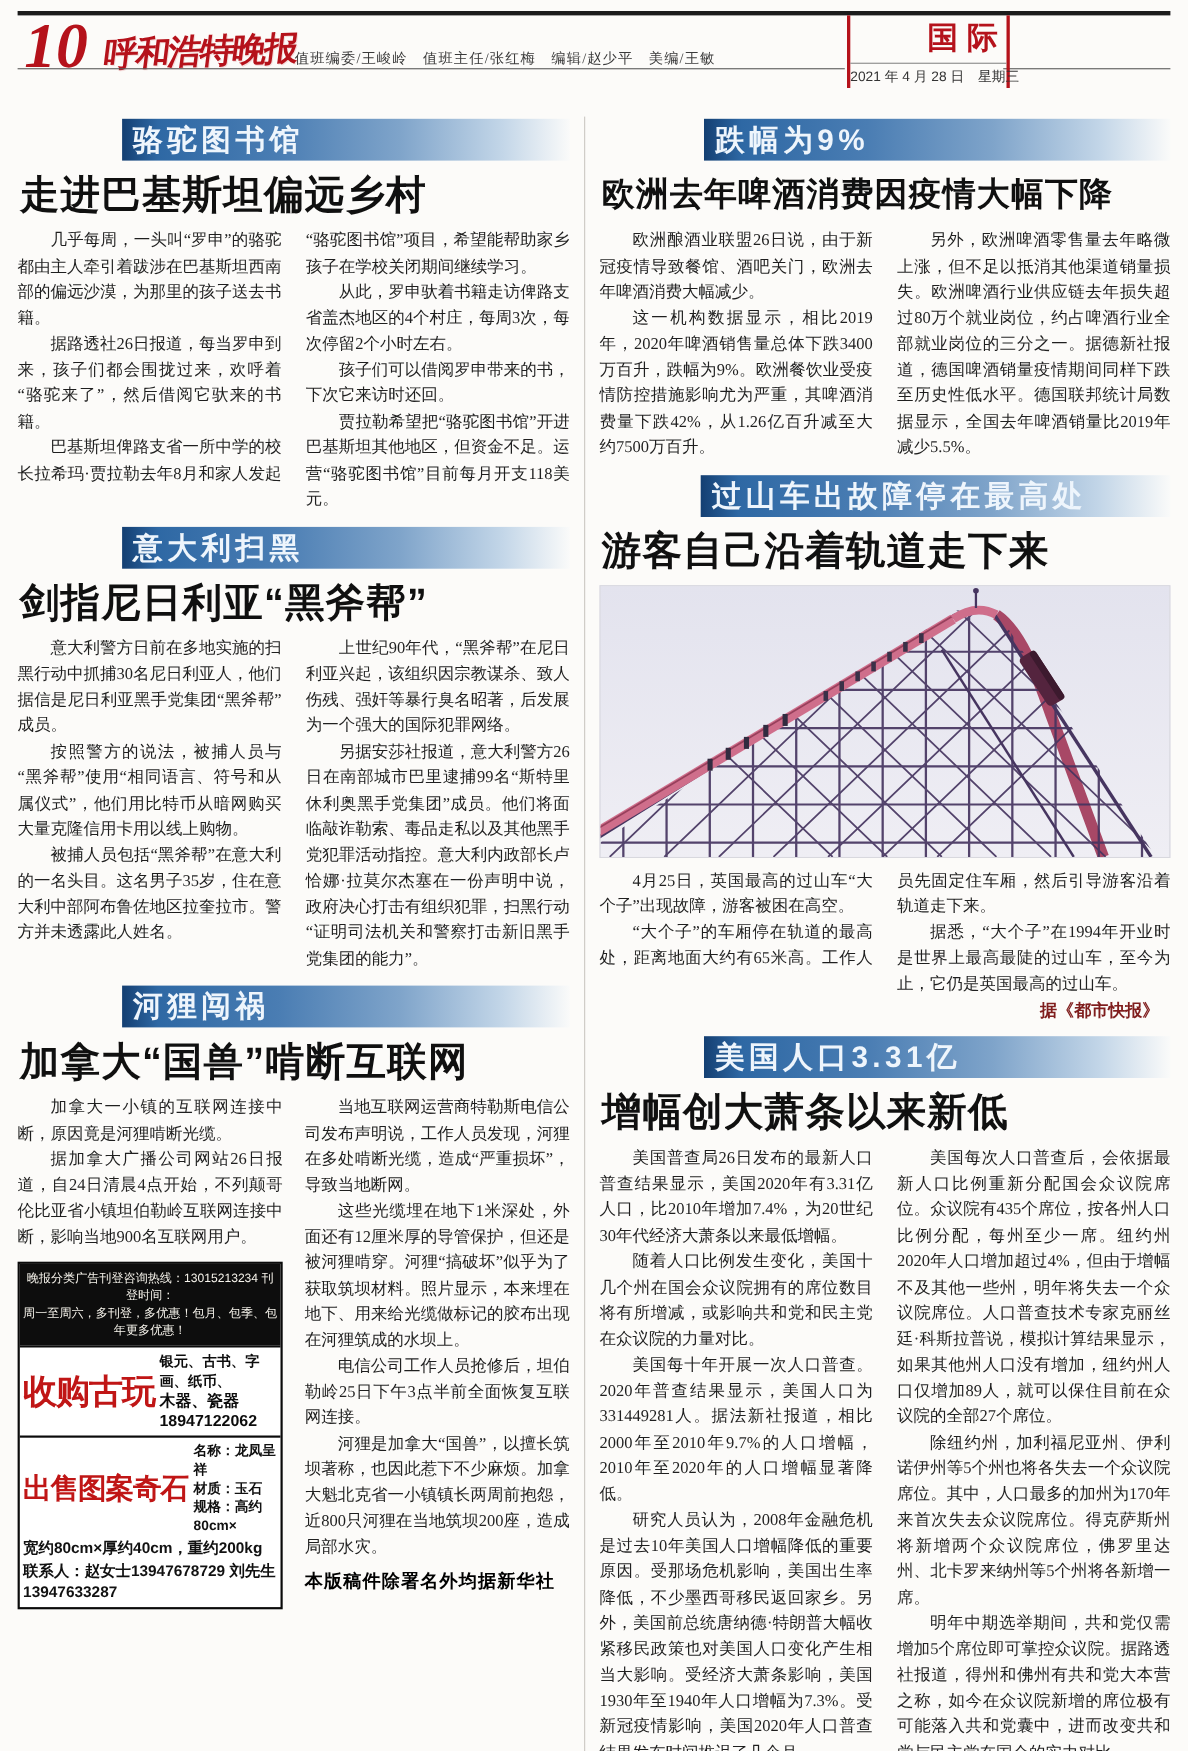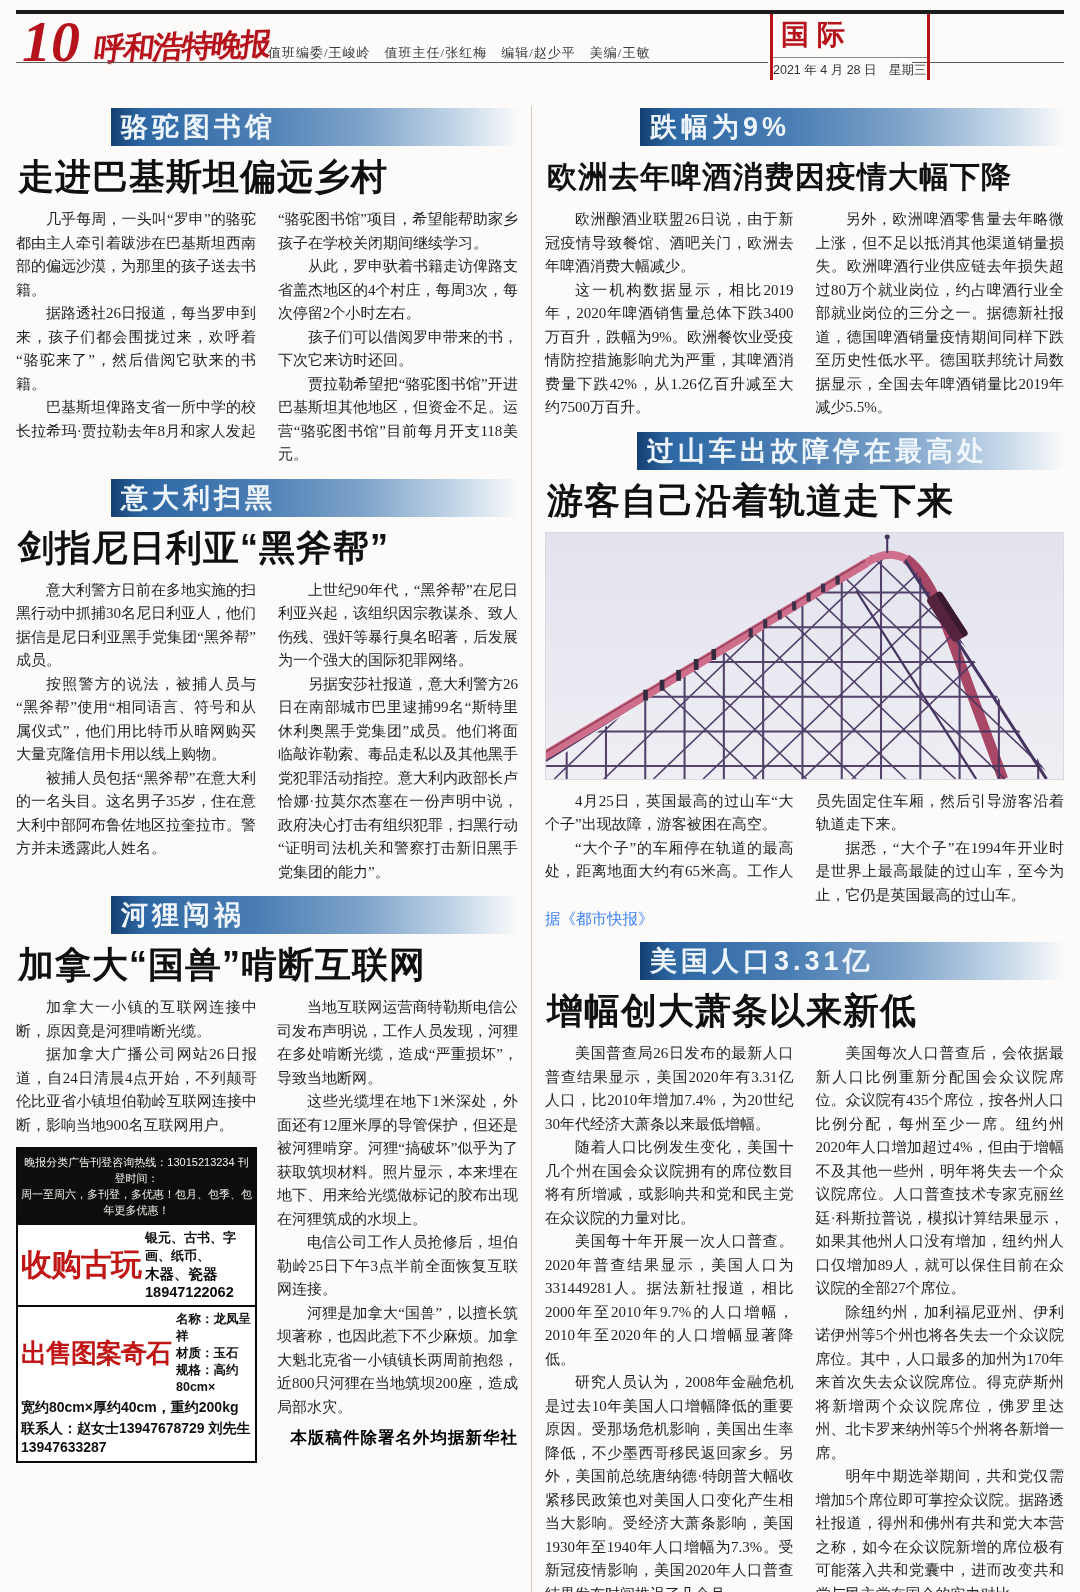--- a/index.html
+++ b/index.html
@@ -7,21 +7,21 @@
   .sheet { position:relative; margin:0 auto; width:1080px; height:1592px; background:#fcfbf9; overflow:hidden; }
 
   
   .header { position:relative; height:96px; }
   .topline { position:absolute; top:10px; left:16px; right:16px; height:4px; background:#1c1c1c; }
   .pageno { position:absolute; left:22px; top:13px; font-size:58px; line-height:58px; font-weight:900; font-style:italic; color:#b5121b; font-family:"Liberation Serif",serif; }
   .masthead { position:absolute; left:95px; top:26px; font-size:31px; font-weight:900; color:#b5121b; letter-spacing:-2px; transform:skewX(-9deg) rotate(-2deg); font-family:"Liberation Sans",sans-serif; text-shadow:1px 1px 0 #d96a6a33; }
   .staff { position:absolute; left:252px; top:44px; font-size:13px; color:#3a3a3a; letter-spacing:1px; font-family:Liberation Serif, serif;padding-left:16px; }
   .rule-left { position:absolute; top:62px; left:16px; width:752px; border-top:1.5px solid #5a5a5a; }
   .rule-right { position:absolute; top:62px; left:912px; right:16px; border-top:1.5px solid #5a5a5a; }
-  .section-box { position:absolute; left:770px; top:14px; width:160px; height:66px; border-left:3px solid #b5121b; border-right:3px solid #b5121b; text-align:left; }
+  .section-box { position:absolute; left:770px; top:14px; width:148px; height:66px; border-left:3px solid #b5121b; border-right:3px solid #b5121b; text-align:right; }
   .section-name { margin-top:2px; font-size:28px; font-weight:900; color:#b5121b; letter-spacing:8px; padding-left:8px; font-family:"Liberation Sans",sans-serif; }
   .section-date { margin-top:3px; padding-top:4px; border-top:1px solid #888; font-size:12.5px; color:#333; font-family:"Liberation Sans",sans-serif; white-space:nowrap; }
 
   
   .content { display:flex; padding:0 16px; }
   .col-left { width:502px; }
   .col-div { width:1px; background:#cbc8c3; margin:10px 13px 0 13px; }
   .col-right { flex:1; }
 
   
@@ -29,22 +29,22 @@
          background:linear-gradient(90deg,#143f72 0%,#2e68a4 8%,#4a7db3 35%,#7fa4ca 62%,#c3d6e8 85%,rgba(245,249,252,0.25) 100%); }
   .ind-a { margin-left:95px; }
   .ind-b { margin-left:92px; }
   .headline { margin:10px 0 10px 2px; font-size:36px; line-height:42px; font-weight:900; color:#101010; letter-spacing:1px; font-family:"Liberation Sans",sans-serif; }
   .headline-sm { font-size:30px; }
   .body { font-size:15px; line-height:23.5px; color:#1f1f1f; text-align:justify; }
   .body .para { text-indent:2em; margin:0; }
   .cols2 { column-count:2; column-gap:22px; }
   .split { display:flex; gap:20px; }
   .subcol { width:241px; }
-  .source { margin-top:2px; padding-right:10px; font-weight:400; font-size:15.5px; color:#3b82f6; }
-  .footer-note { margin-top:8px; text-align:right; font-weight:900; font-size:16.5px; letter-spacing:1px; color:#000; font-family:"Liberation Sans",sans-serif; }
+  .source { margin-top:2px; padding-right:10px; text-align:right; font-weight:700; font-size:15.5px; color:#7f1d1d; }
+  .footer-note { margin-top:8px; text-align:left; font-weight:900; font-size:16.5px; letter-spacing:1px; color:#000; font-family:"Liberation Sans",sans-serif; }
 
   
   .photo { margin:4px 0 10px 0; height:248px; border:1px solid #d8d8de; background:#e7e7ef; }
   .photo svg { display:block; width:100%; height:100%; }
 
   
   .ad { margin-top:10px; border:2px solid #0a0a0a; background:#fff; font-family:"Liberation Sans",sans-serif; }
   .ad-hotline { background:#0d0d0d; color:#f7f4ec; font-size:11px; line-height:16px; padding:5px 3px; text-align:center; }
   .ad-buy { display:flex; align-items:center; gap:4px; padding:4px 3px; border-top:2px solid #0a0a0a; }
   .ad-buy-title { color:#c01616; font-size:31px; font-weight:900; letter-spacing:-1px; white-space:nowrap; }

